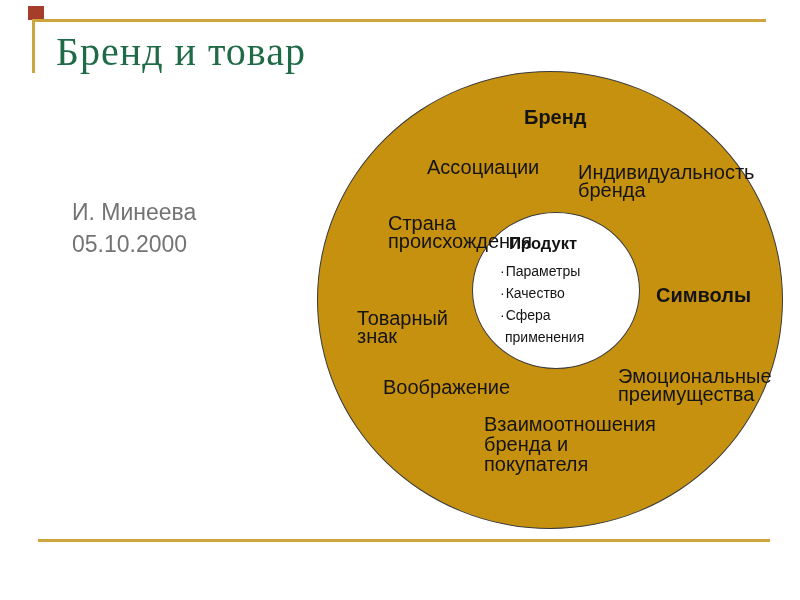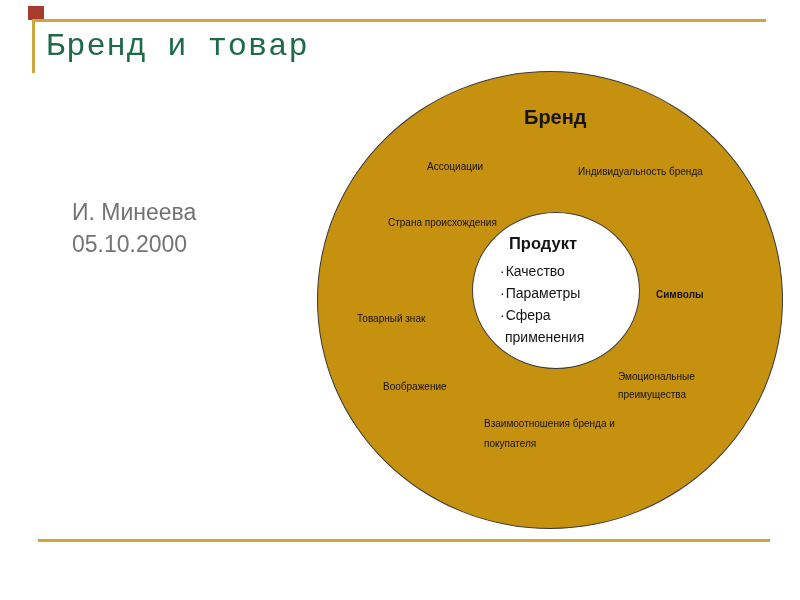--- a/index.html
+++ b/index.html
@@ -23,25 +23,25 @@
     width: 16px; height: 14px;
     background: #A63D2A;
   }
   .gold { background: #CDA53F; position: absolute; }
   .line-top  { left: 32px; top: 19px;  width: 734px; height: 3px; }
   .line-vert { left: 32px; top: 19px;  width: 3px;   height: 54px; }
   .line-bottom { left: 38px; top: 539px; width: 732px; height: 3px; }
 
   .title {
     position: absolute;
-    left: 46px; top: 28px;
+    left: 56px; top: 28px;
     margin: 0;
-    font-family: Liberation Mono, monospace;
+    font-family: Liberation Serif, serif;
     font-weight: normal;
-    font-size: 32px;
+    font-size: 40px;
     letter-spacing: 1px;
     color: #1F6B47;
   }
 
   .author {
     position: absolute;
     left: 72px; top: 196px;
     font-size: 23px;
     line-height: 32px;
     color: #737373;
@@ -63,21 +63,21 @@
     width: 168px; height: 157px;
     box-sizing: border-box;
     background: #ffffff;
     border: 1.5px solid #3a3a3a;
     border-radius: 50%;
   }
 
   
   .lbl {
     position: absolute;
-    font-size: 10px;
+    font-size: 20px;
     line-height: 18px;
     color: #141414;
   }
   .nowrap { white-space: nowrap; }
   .lbl-brand        { left: 524px; top: 108px; font-size: 20px; font-weight: bold; }
   .lbl-associations { left: 427px; top: 158px; }
   .lbl-individuality{ left: 578px; top: 163px; width: 155px; }
   .lbl-country      { left: 352px; top: 214px; width: 125px; margin-left: 36px; }
   .lbl-symbols      { left: 656px; top: 286px; font-weight: bold; }
   .lbl-trademark    { left: 357px; top: 310px; width: 90px;  line-height: 17.5px; }
@@ -129,18 +129,18 @@
   <div class="lbl lbl-country">Страна происхождения</div>
   <div class="lbl lbl-symbols nowrap">Символы</div>
   <div class="lbl lbl-trademark">Товарный знак</div>
   <div class="lbl lbl-imagination nowrap">Воображение</div>
   <div class="lbl lbl-emotional">Эмоциональные преимущества</div>
   <div class="lbl lbl-relationship">Взаимоотношения бренда и покупателя</div>
 
   <div class="lbl lbl-product-title nowrap">Продукт</div>
 
   <div class="bullets">
+    <div class="bullet-item"><span class="dot">·</span><span>Параметры</span></div>
     <div class="bullet-item"><span class="dot">·</span><span>Качество</span></div>
-    <div class="bullet-item"><span class="dot">·</span><span>Параметры</span></div>
     <div class="bullet-item"><span class="dot">·</span><span>Сфера применения</span></div>
   </div>
 
 </div>
 
 </body></html>

